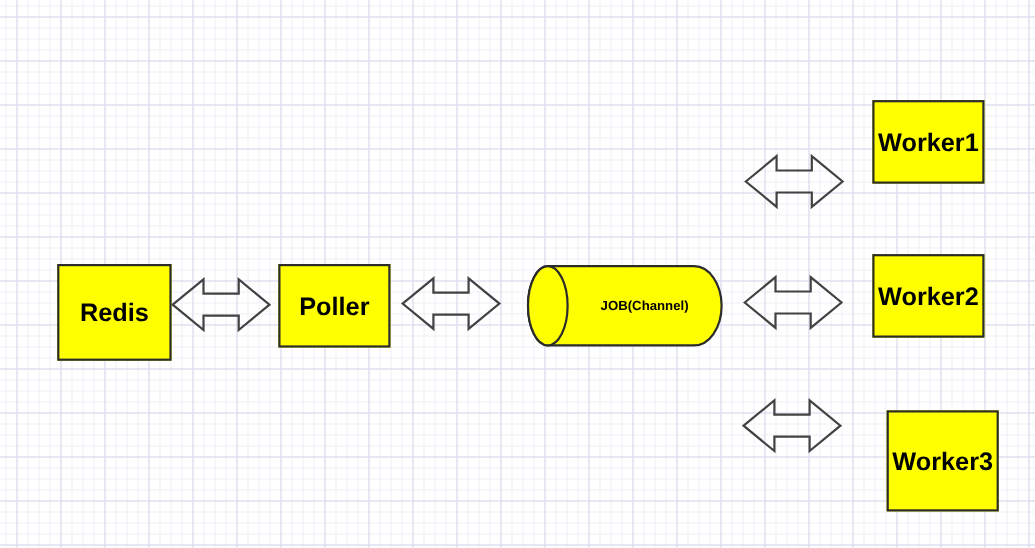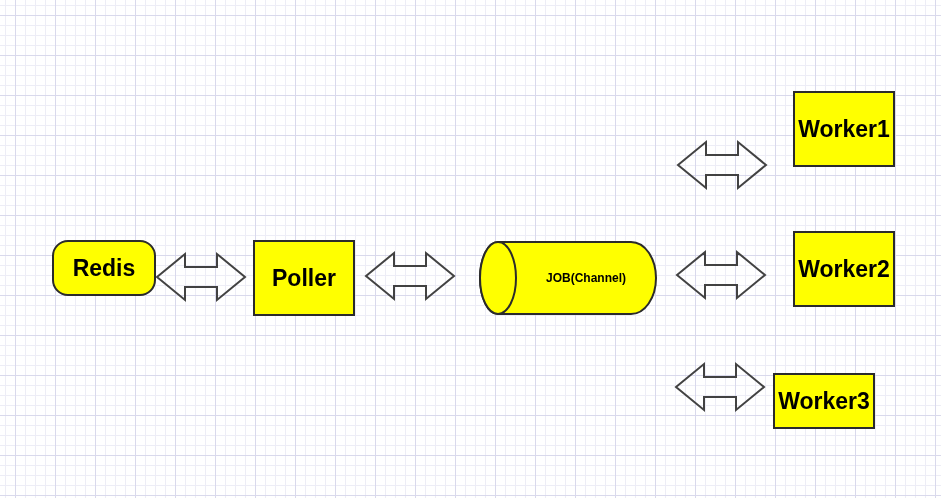--- a/index.html
+++ b/index.html
@@ -61,21 +61,21 @@
     font-size:12px;
     color:var(--label-color);
     white-space:nowrap;
   }
 </style>
 </head>
 <body>
 
 <div class="canvas">
 
-  <div class="node" style="left:52px;top:240px;width:104px;height:56px;border-radius:16px;">
+  <div class="node" style="left:52px;top:240px;width:104px;height:88px;">
     <span class="node-label">Redis</span>
   </div>
 
   <svg class="arrow" style="left:155px;top:251px;" width="92" height="52" viewBox="0 0 92 52">
     <polygon class="arrow-shape" points="2,26 30,3 30,16 62,16 62,3 90,26 62,49 62,36 30,36 30,49"></polygon>
   </svg>
 
   <div class="node" style="left:253px;top:240px;width:102px;height:76px;">
     <span class="node-label">Poller</span>
   </div>
@@ -105,17 +105,17 @@
   </svg>
 
   <div class="node" style="left:793px;top:231px;width:102px;height:76px;">
     <span class="node-label">Worker2</span>
   </div>
 
   <svg class="arrow" style="left:674px;top:361px;" width="92" height="52" viewBox="0 0 92 52">
     <polygon class="arrow-shape" points="2,26 30,3 30,16 62,16 62,3 90,26 62,49 62,36 30,36 30,49"></polygon>
   </svg>
 
-  <div class="node" style="left:773px;top:373px;width:102px;height:56px;">
+  <div class="node" style="left:806px;top:373px;width:102px;height:92px;">
     <span class="node-label">Worker3</span>
   </div>
 
 </div>
 
 </body></html>

